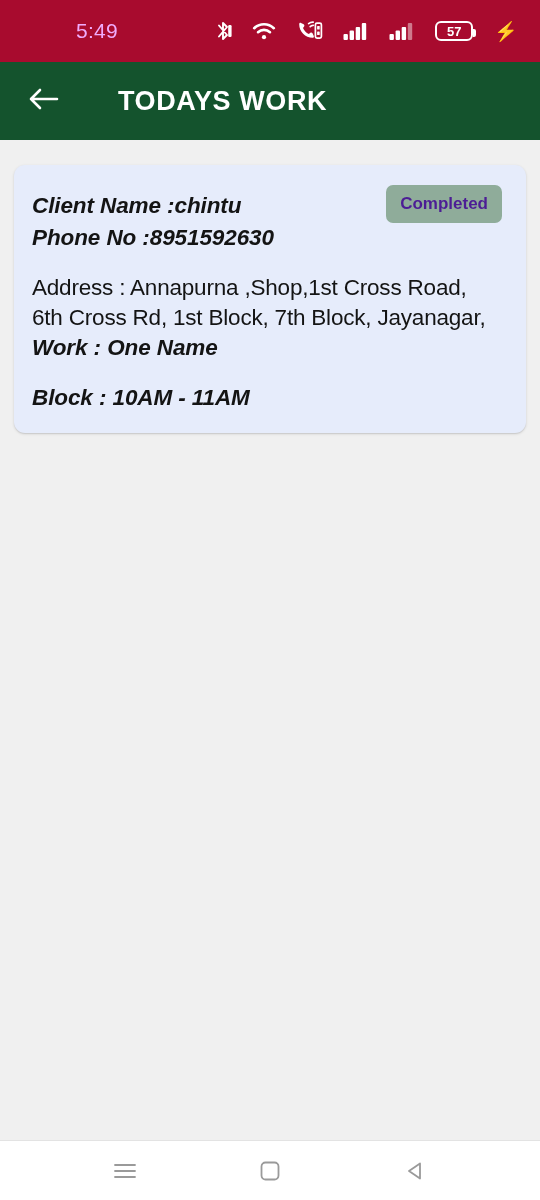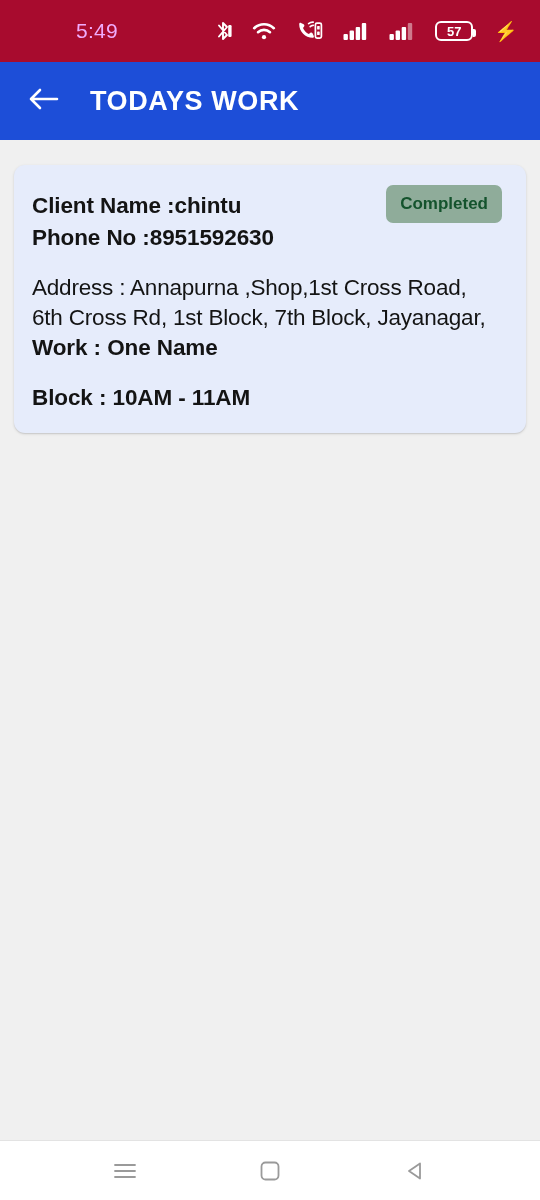--- a/index.html
+++ b/index.html
@@ -37,21 +37,21 @@
   .battery:after{
     content:""; position:absolute; right:-5px; top:6px;
     width:3px; height:8px; background:#fff; border-radius:0 2px 2px 0;
   }
   .battery span{ color:#fff; font-size:13px; font-weight:700; line-height:1; }
   .bolt{ color:#45d16a; font-size:19px; line-height:1; margin-left:1px; }
 
   
   .appbar{
     position:absolute; top:62px; left:0; width:540px; height:78px;
-    background:#1d4ed8; display:flex; align-items:center;
+    background:#14532d; display:flex; align-items:center;gap:28px;
   }
   .back-btn{
     width:48px; height:48px; margin-left:20px;
     display:flex; align-items:center; justify-content:center;
     cursor:pointer;
   }
   .appbar-title{
     color:#ffffff; font-size:27px; font-weight:700;
     letter-spacing:.6px; margin-left:22px;
   }
@@ -67,26 +67,26 @@
     border-radius:11px;
     padding:22px 18px 20px 18px;
     box-shadow:0 1px 3px rgba(0,0,0,.13), 0 1px 1px rgba(0,0,0,.07);
   }
   .card-head{
     display:flex; align-items:flex-start; justify-content:space-between;
     gap:12px;
   }
   .row{
     font-size:22.5px; font-weight:700; color:#141414;
-    line-height:1.30; letter-spacing:-.1px;
+    line-height:1.30; letter-spacing:-.1px;font-style:italic;
   }
   .row + .row{ margin-top:21px; }
   .card-head .row{ padding-top:4px; }
   .badge{
-    background:#8fac9a; color:#14532d;
+    background:#8fac9a; color:#4c1d95;
     font-size:17px; font-weight:700;
     padding:9px 14px; border-radius:7px;
     white-space:nowrap; flex:none;
     margin-top:-2px; margin-right:6px;
   }
   .addr-block{ margin-top:21px; }
   .addr-block .aline{
     font-size:22.5px; font-weight:400; color:#141414;
     line-height:1.33; letter-spacing:-.2px;
   }

